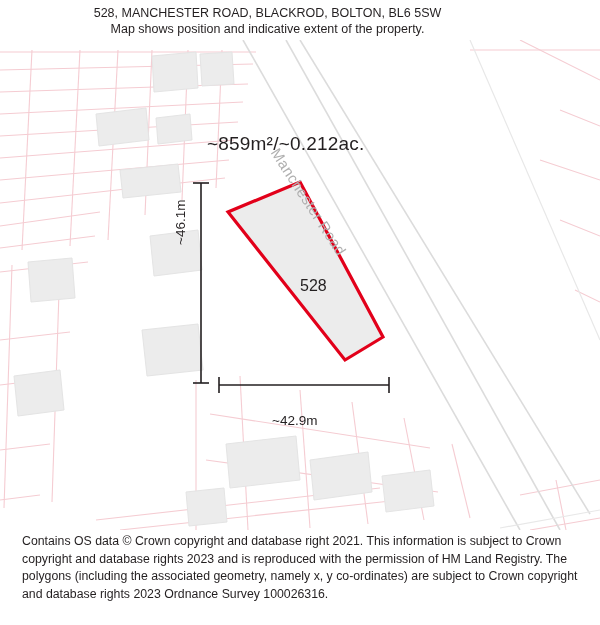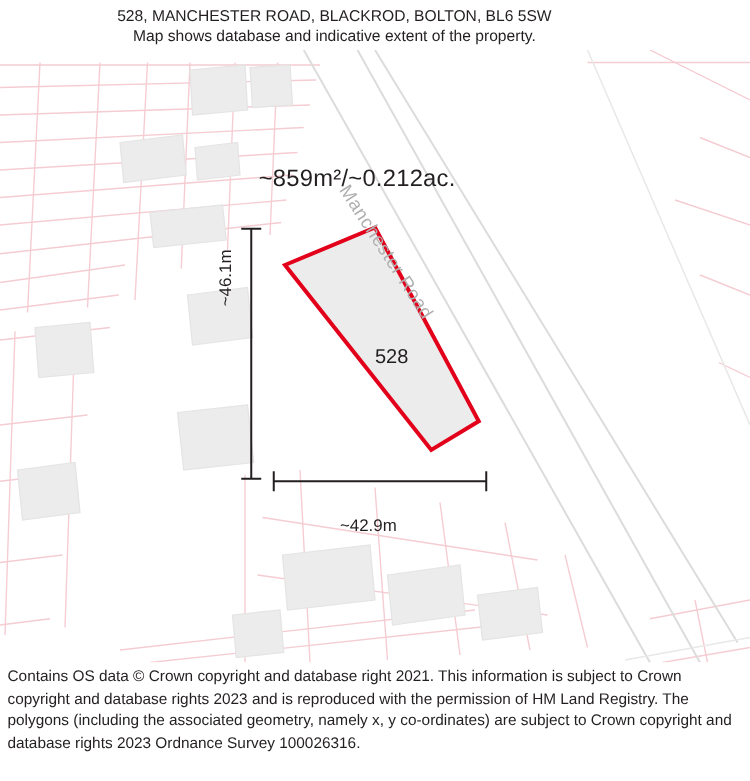--- a/index.html
+++ b/index.html
@@ -86,33 +86,33 @@
     transform: rotate(57deg);
     transform-origin: left top;
     white-space: nowrap;
     letter-spacing: 0.4px;
   }
   .footer {
     position: absolute;
     top: 533px;
     left: 0;
     width: 600px;
-    padding: 0 6px;
+    padding: 0 22px;
     box-sizing: border-box;
     font-size: 12.3px;
     line-height: 17.6px;
     color: #231f20;
   }
 </style>
 </head>
 <body>
 
 <div class="header">
   <div class="title">528, MANCHESTER ROAD, BLACKROD, BOLTON, BL6 5SW</div>
-  <div class="subtitle">Map shows database and indicative extent of the property.</div>
+  <div class="subtitle">Map shows position and indicative extent of the property.</div>
 </div>
 
 <div class="map-wrap">
 
   <svg class="map-svg" width="600" height="490" viewBox="0 0 600 490">
 
     <g stroke="#f5ccd2" stroke-width="1.1" fill="none">
       <path d="M0 12 L256 12"></path>
       <path d="M0 30 L253 24"></path>
       <path d="M0 52 L248 44"></path>

